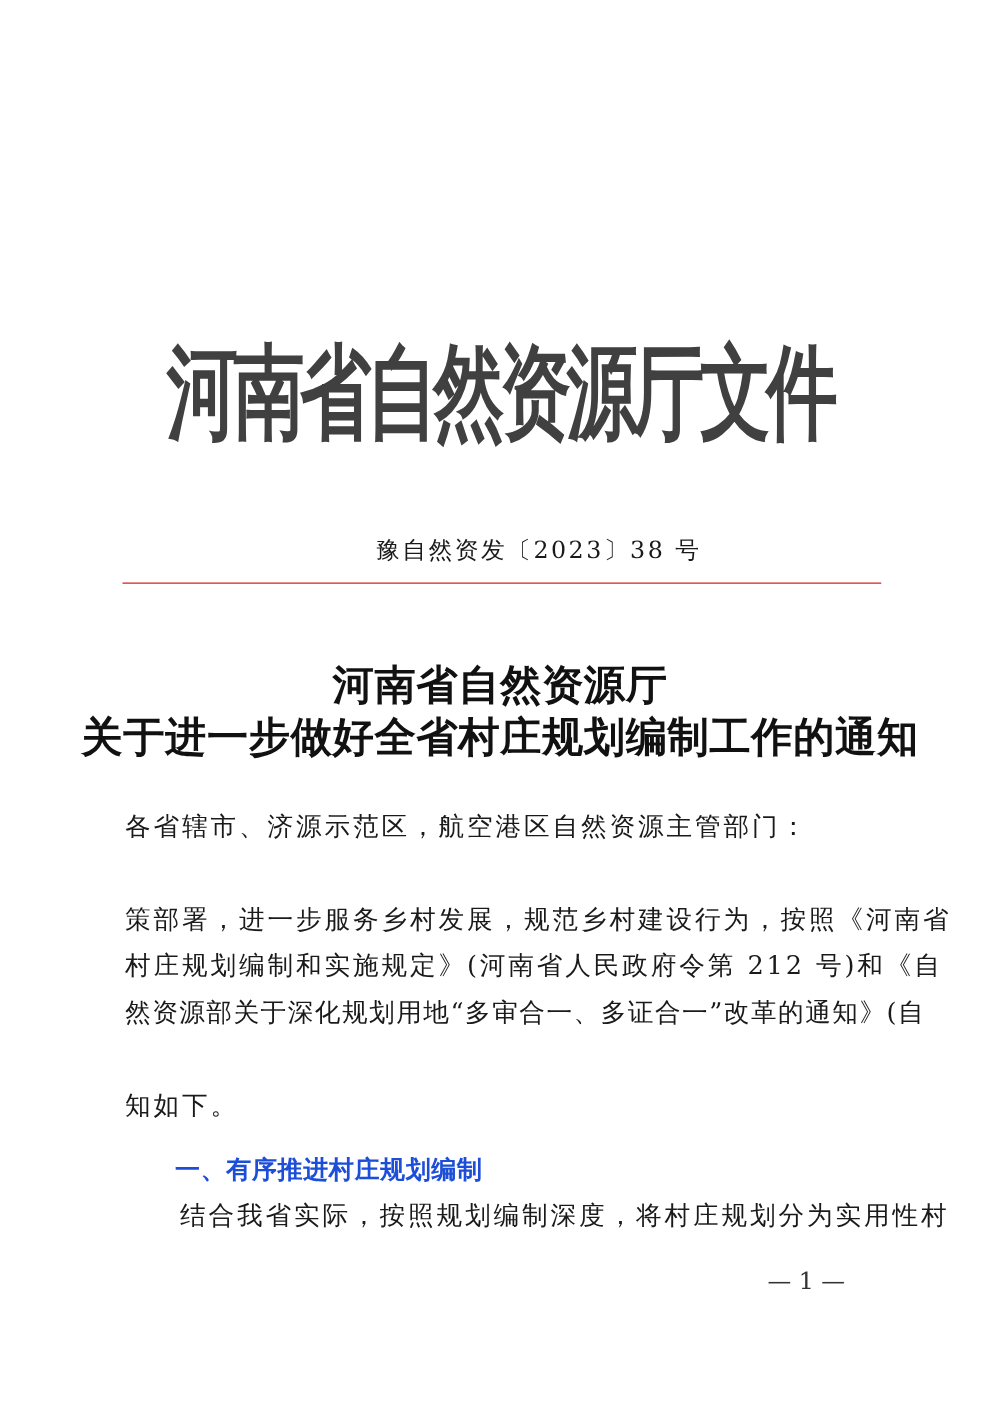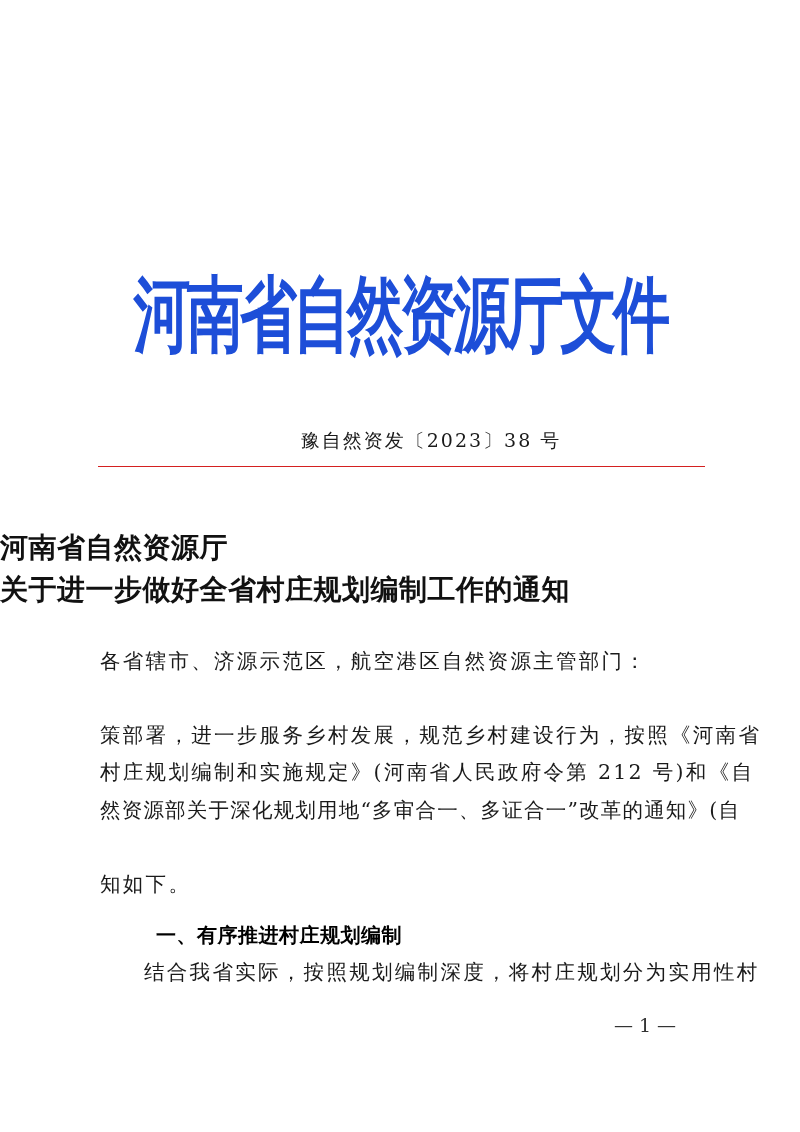--- a/index.html
+++ b/index.html
@@ -21,21 +21,21 @@
     width: 800px;
     height: 1132px;
     background: #ffffff;
   }
   .red-header {
     position: absolute;
     left: 0;
     top: 268px;
     width: 800px;
     text-align: center;
-    color: #1d4ed8;
+    color: #404040;
     font-family: "DejaVu Serif", "Liberation Serif", serif;
     font-weight: bold;
     font-size: 66px;
     line-height: 92px;
     letter-spacing: -4px;
     white-space: nowrap;
   }
   .red-header span {
     display: inline-block;
     transform: scaleY(1.25) scaleX(0.86);
@@ -59,50 +59,50 @@
     left: 98px;
     top: 466px;
     width: 607px;
     height: 0;
     border-top: 1.5px solid #d42020;
   }
   .title {
     position: absolute;
     left: 0;
     width: 800px;
-    text-align: left;
+    text-align: center;
     font-weight: bold;
-    font-size: 28px;
+    font-size: 33px;
     line-height: 36px;
     color: #111111;
     white-space: nowrap;
     letter-spacing: 0.5px;
   }
   .title.t1 { top: 530px; }
   .title.t2 { top: 572px; }
   .body-line {
     position: absolute;
     left: 100px;
     width: 604px;
     font-size: 20.5px;
     line-height: 26px;
     color: #1a1a1a;
     white-space: nowrap;
     letter-spacing: 2.3px;
   }
   .body-line.indent { left: 144px; }
   .section-heading {
     position: absolute;
-    left: 156px;
+    left: 140px;
     top: 922px;
     font-family: "DejaVu Sans", "Liberation Sans", sans-serif;
     font-weight: bold;
     font-size: 20px;
     line-height: 26px;
-    color: #000000;
+    color: #1d4ed8;
     white-space: nowrap;
     letter-spacing: 0.5px;
   }
   .page-number {
     position: absolute;
     left: 610px;
     top: 1012px;
     width: 70px;
     text-align: center;
     font-size: 19px;

